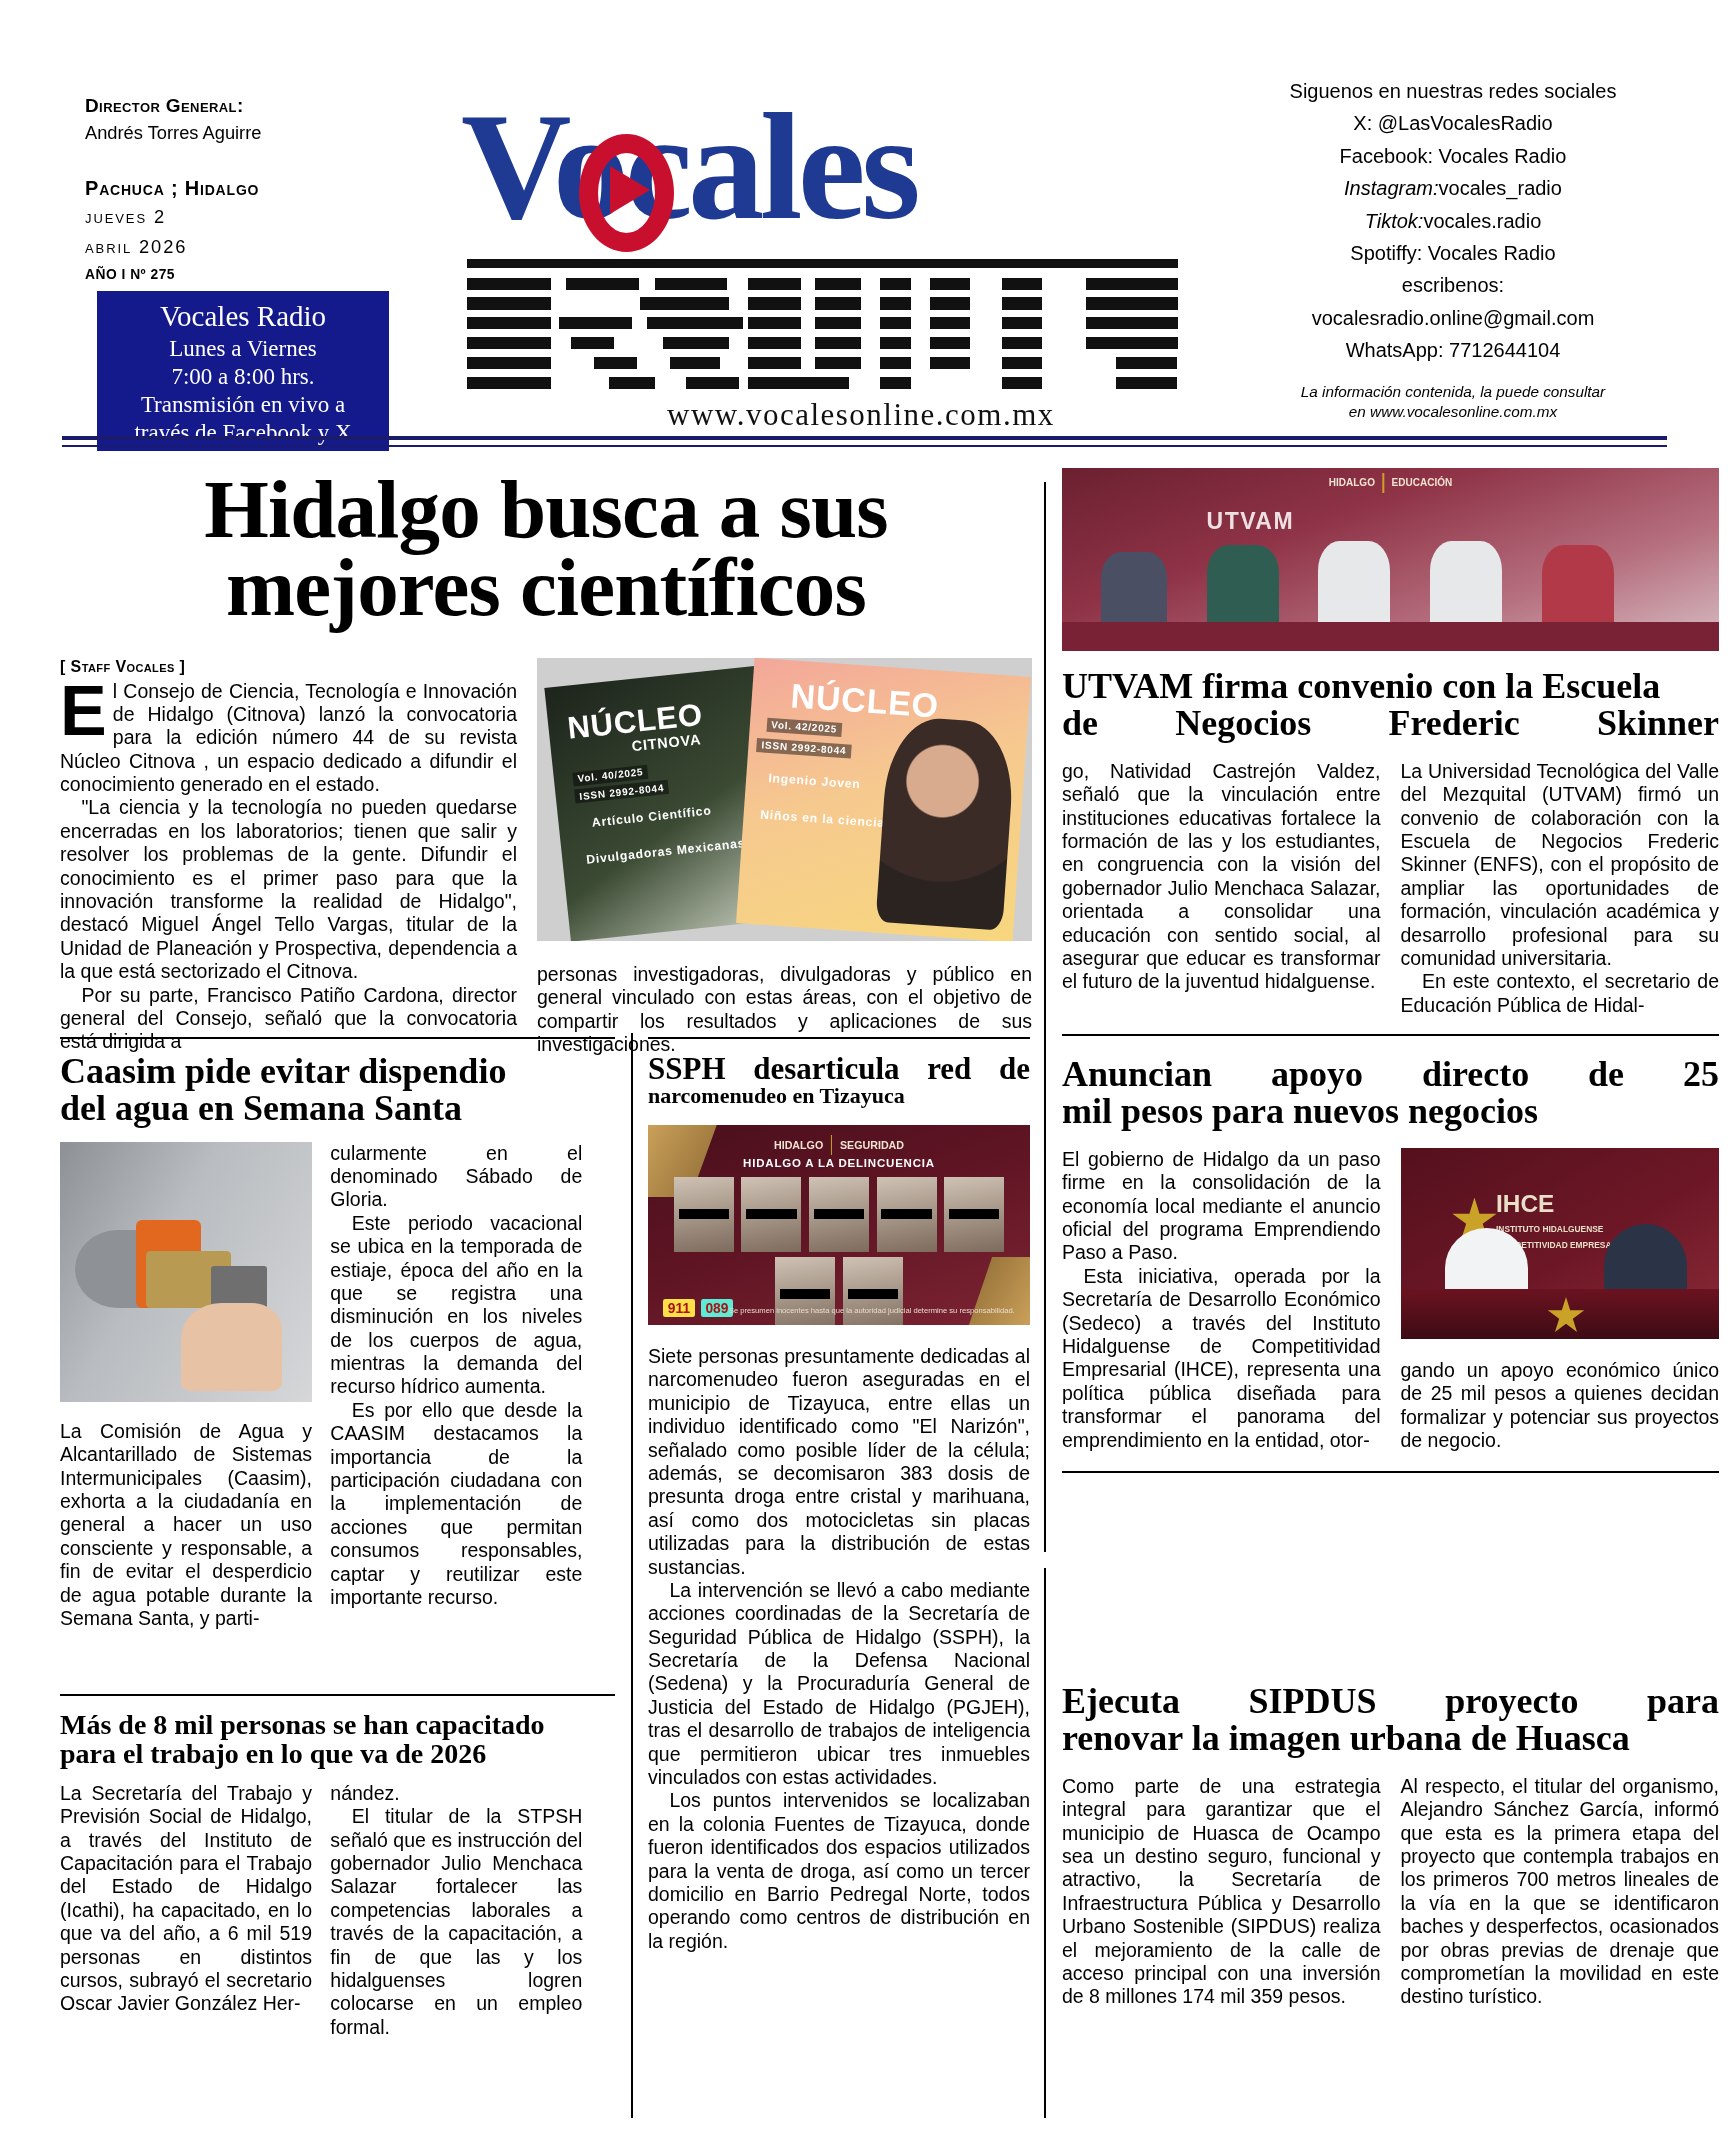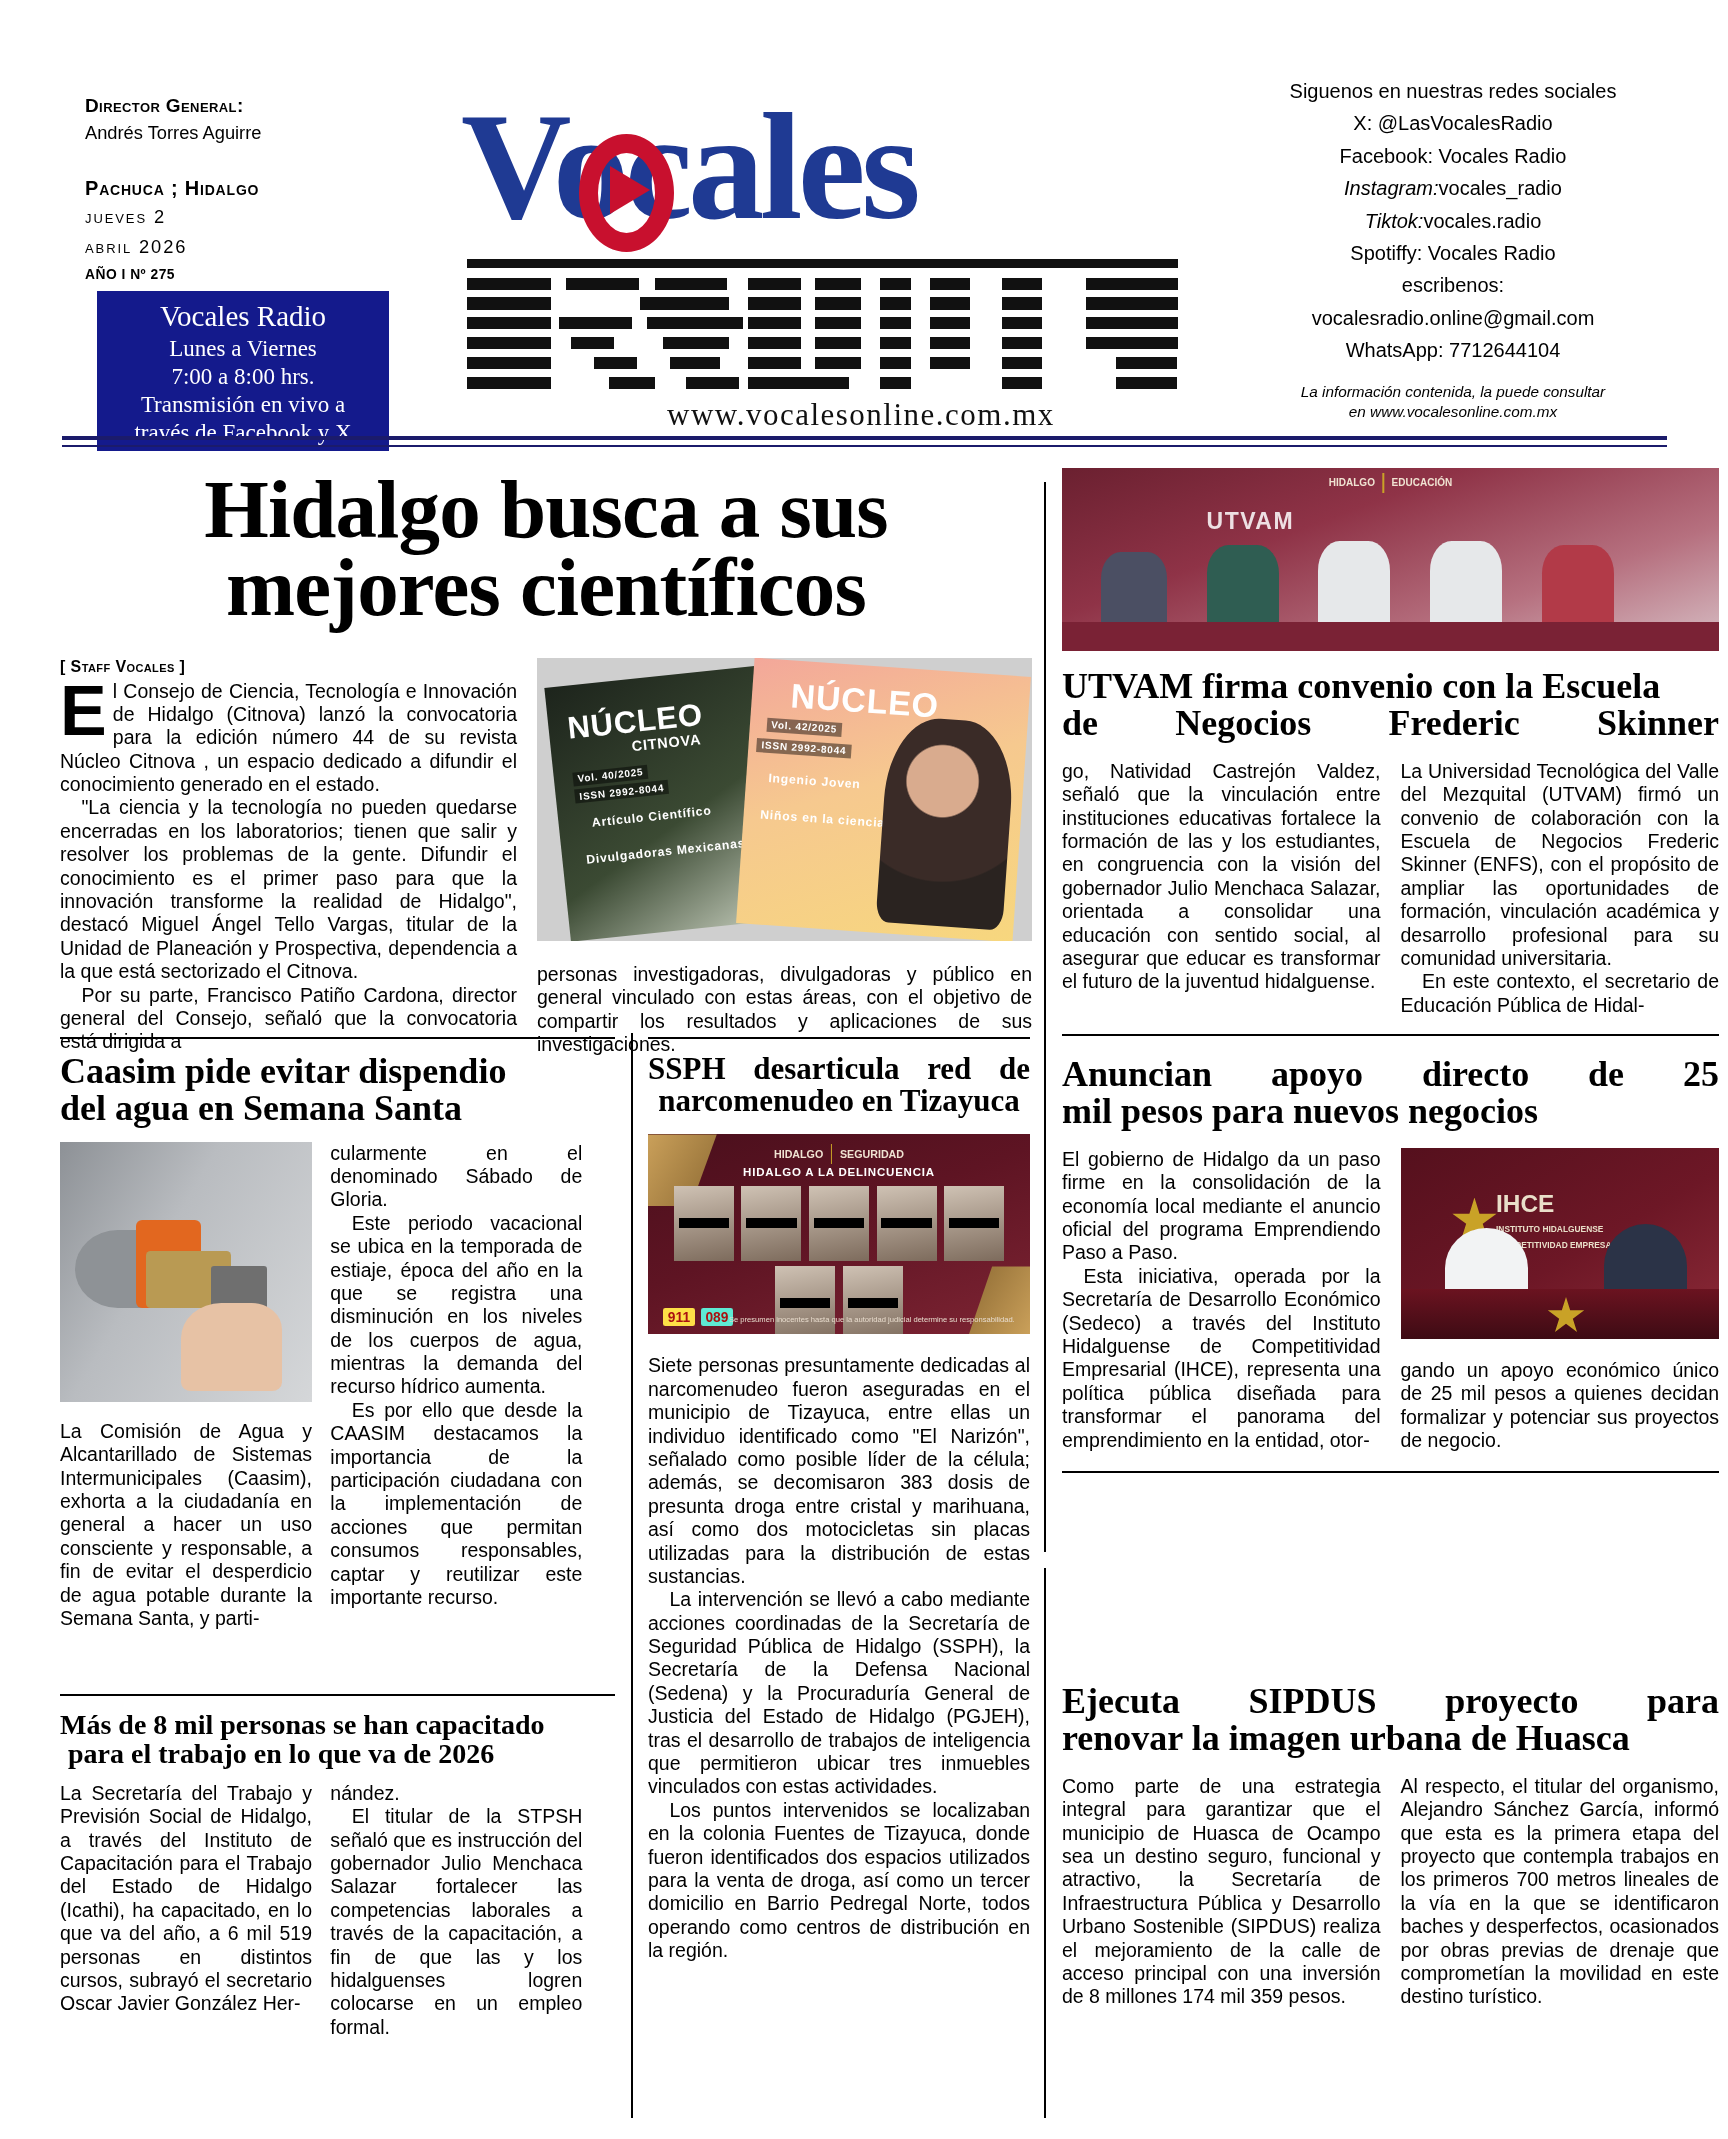--- a/index.html
+++ b/index.html
@@ -292,36 +292,36 @@
           <p class="body first">cularmente en el denominado Sábado de Gloria.</p>
           <p class="body">Este periodo vacacional se ubica en la temporada de estiaje, época del año en la que se registra una disminución en los niveles de los cuerpos de agua, mientras la demanda del recurso hídrico aumenta.</p>
           <p class="body">Es por ello que desde la CAASIM destacamos la importancia de la participación ciudadana con la implementación de acciones que permitan consumos responsables, captar y reutilizar este importante recurso.</p>
         </div>
       </div>
     </div>
 
     <div style="position:absolute;left:0;top:1215px;width:555px;">
       <div class="hr-black"></div>
       <h2 class="hl" style="font-size:28px;margin-top:13.8px;">Más de 8 mil personas se han capacitado</h2>
-      <h2 class="hl" style="font-size:28px;margin-left:8px;">para el trabajo en lo que va de 2026</h2>
+      <h2 class="hl" style="font-size:28px;">para el trabajo en lo que va de 2026</h2>
       <div style="display:flex;gap:18.3px;margin-top:13.8px;">
         <div style="width:252px;">
           <p class="body first">La Secretaría del Trabajo y Previsión Social de Hidalgo, a través del Instituto de Capacitación para el Trabajo del Estado de Hidalgo (Icathi), ha capacitado, en lo que va del año, a 6 mil 519 personas en distintos cursos, subrayó el secretario Oscar Javier González Her-</p>
         </div>
         <div style="width:252px;">
           <p class="body first">nández.</p>
           <p class="body">El titular de la STPSH señaló que es instrucción del gobernador Julio Menchaca Salazar fortalecer las competencias laborales a través de la capacitación, a fin de que las y los hidalguenses logren colocarse en un empleo formal.</p>
         </div>
       </div>
     </div>
 
     <div style="position:absolute;left:588px;top:581px;width:382px;">
       <div class="hr-black" style="margin-top:-12.2px;"></div>
       <h2 class="hl" style="font-size:31px;margin-top:13.8px;text-align:justify;text-align-last:justify;">SSPH desarticula red de</h2>
-      <h2 class="hl" style="font-size:31px;text-align:center;">narcomenudeo en Tizayuca</h2>
+      <h2 class="hl" style="font-size:22px;">narcomenudeo en Tizayuca</h2>
 
       <div class="photo" style="width:100%;height:200px;margin-top:17px;">
         <div class="ph-grad4"></div>
         <div style="position:absolute;left:0;top:0;width:18%;height:36%;background:linear-gradient(120deg,#caa05a,#8d6a33);clip-path:polygon(0 0,100% 0,62% 100%,0 100%);"></div>
         <div style="position:absolute;right:0;bottom:0;width:16%;height:34%;background:linear-gradient(300deg,#caa05a,#8d6a33);clip-path:polygon(38% 0,100% 0,100% 100%,0 100%);"></div>
         <div class="hid-badge" style="font-size:10.7px;top:5%;">
           <span>HIDALGO</span>
           <span class="bar"></span>
           <span>SEGURIDAD</span>
         </div>

